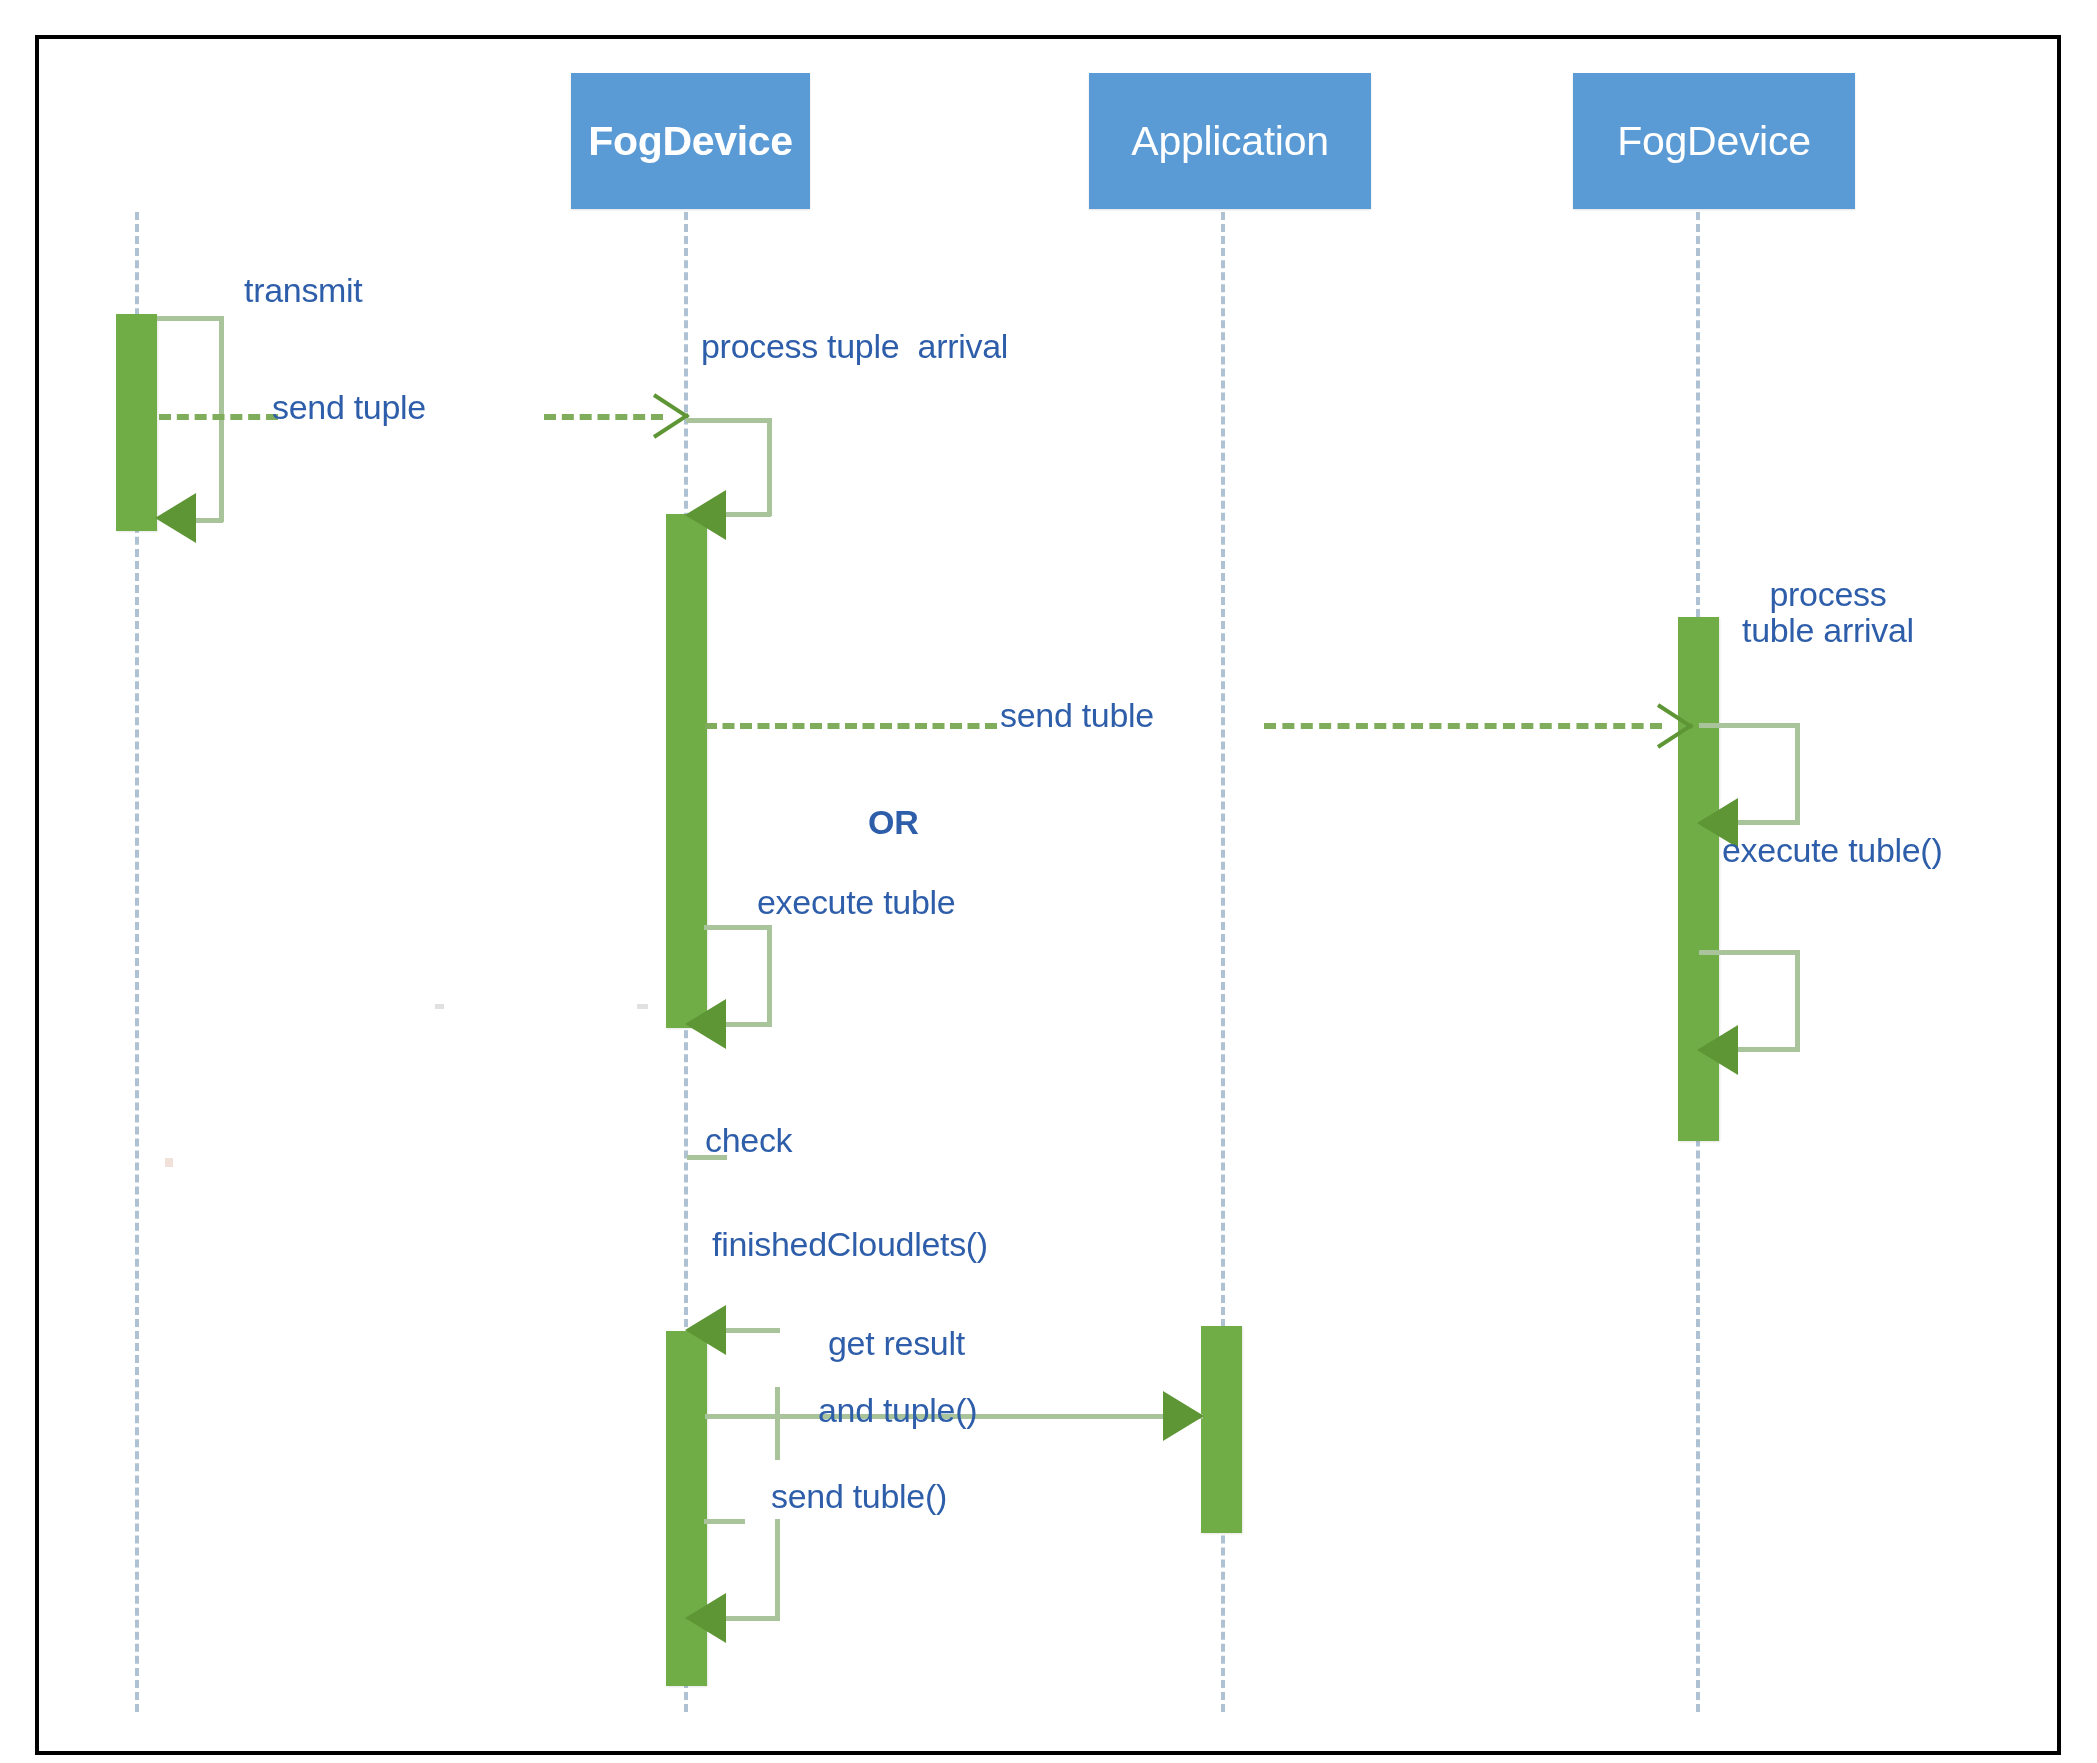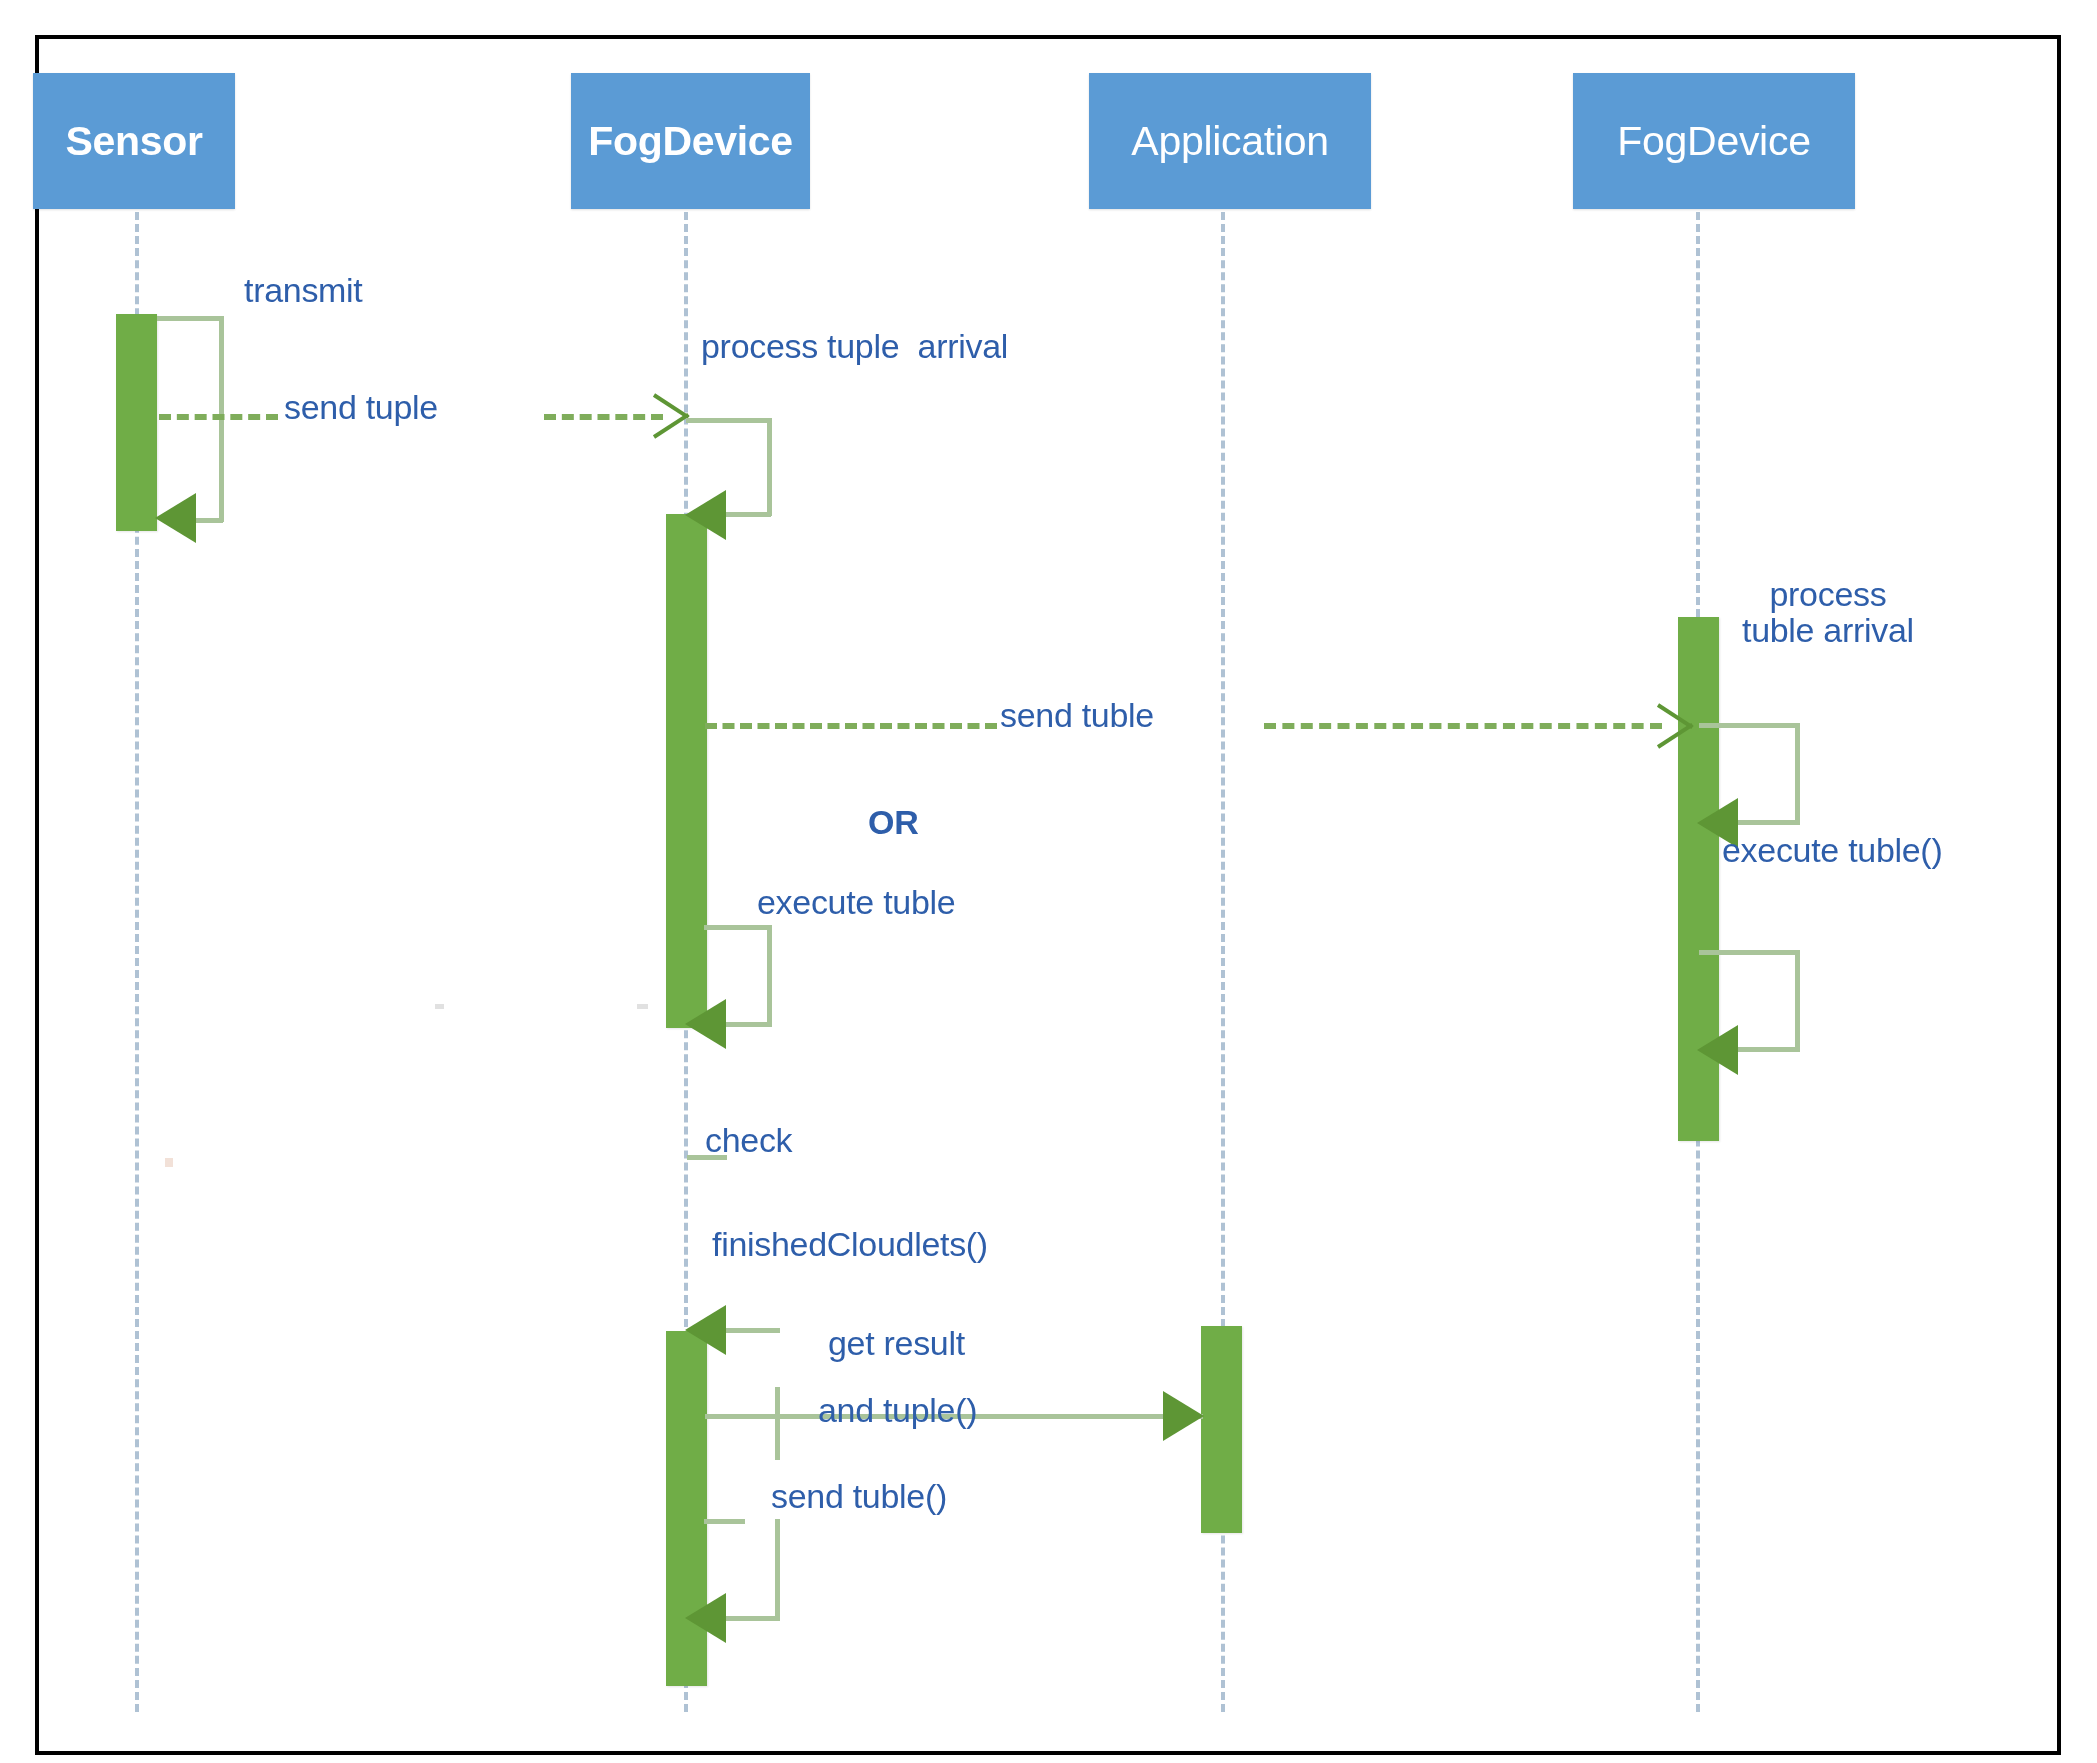--- a/index.html
+++ b/index.html
@@ -134,23 +134,20 @@
 
 <div id="canvas">
 
   <div class="frame"></div>
 
   <div class="lifeline" style="left:135px; top:212px; height:1500px;"></div>
   <div class="lifeline" style="left:684px; top:212px; height:1500px;"></div>
   <div class="lifeline" style="left:1221px; top:212px; height:1500px;"></div>
   <div class="lifeline" style="left:1696px; top:212px; height:1500px;"></div>
 
-  <div class="lifeline-box bold" style="left:33px; top:73px; width:202px; height:136px;">
-    <span>Sensor</span>
-  </div>
 
   <div class="lifeline-box bold" style="left:571px; top:73px; width:239px; height:136px;">
     <span>FogDevice</span>
   </div>
 
   <div class="lifeline-box" style="left:1089px; top:73px; width:282px; height:136px;">
     <span>Application</span>
   </div>
 
   <div class="lifeline-box" style="left:1573px; top:73px; width:282px; height:136px;">
@@ -169,21 +166,21 @@
 
   <div class="msg-line" style="left:157px; top:316px; width:66px;"></div>
   <div class="msg-vline" style="left:219px; top:316px; height:206px;"></div>
   <div class="msg-line" style="left:171px; top:518px; width:52px;"></div>
   <div class="arrow-left" style="left:155px; top:493px;"></div>
   <div class="label" style="left:244px; top:273px;">transmit</div>
 
   <div class="msg-dashed" style="left:159px; top:414px; width:119px;"></div>
   <div class="msg-dashed" style="left:544px; top:414px; width:119px;"></div>
   <div class="arrow-open" style="left:654px; top:384px;"></div>
-  <div class="label" style="left:284px; top:390px;">send tuple</div>
+  <div class="label" style="left:272px; top:390px;">send tuple</div>
 
   <div class="msg-line" style="left:686px; top:418px; width:85px;"></div>
   <div class="msg-vline" style="left:767px; top:418px; height:98px;"></div>
   <div class="msg-line" style="left:720px; top:512px; width:51px;"></div>
   <div class="arrow-left" style="left:685px; top:490px;"></div>
   <div class="label" style="left:701px; top:329px;">process tuple  arrival</div>
 
   <div class="msg-dashed" style="left:705px; top:723px; width:292px;"></div>
   <div class="msg-dashed" style="left:1264px; top:723px; width:398px;"></div>
   <div class="arrow-open" style="left:1658px; top:694px;"></div>

